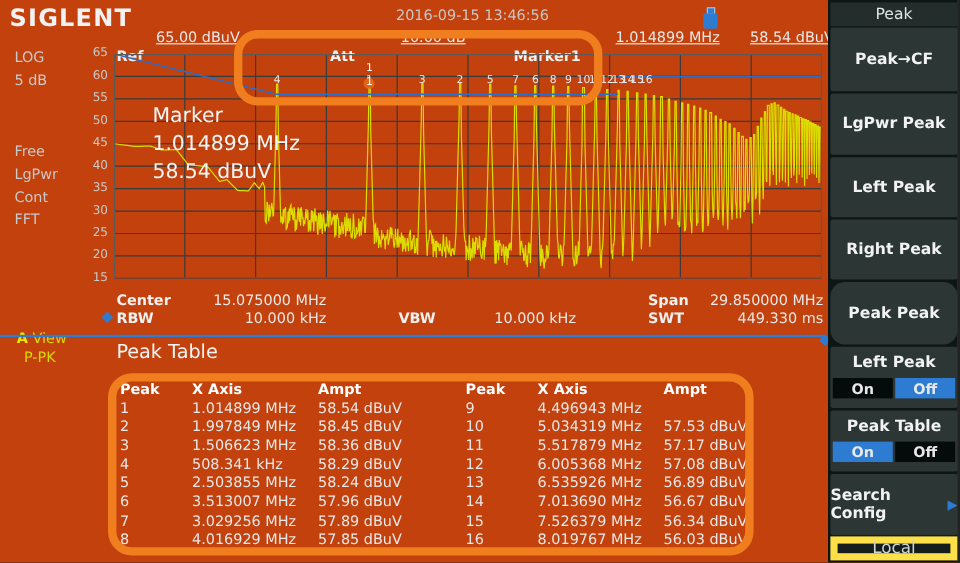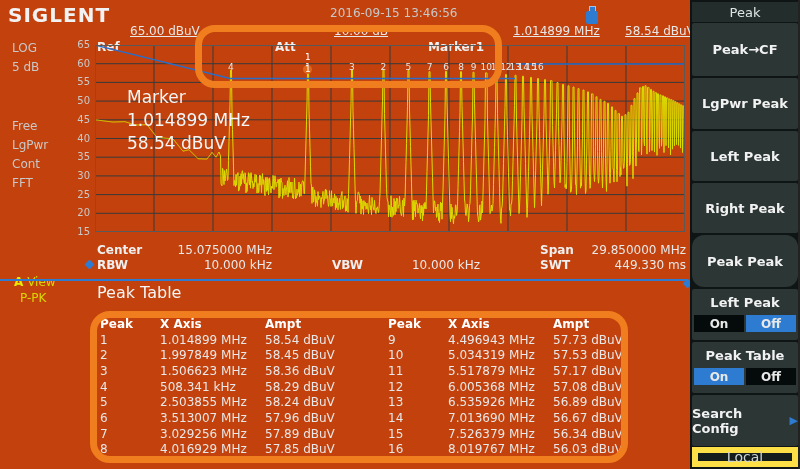--- a/index.html
+++ b/index.html
@@ -202,21 +202,20 @@
     </div>
   <div class="ptable" id="ptable-right" style="left:388px;">
       <div class="prow phead">
         <span class="pc0">Peak</span>
         <span class="pc1">X Axis</span>
         <span class="pc2">Ampt</span>
       </div>
       <div class="prow">
         <span class="pc0">9</span>
         <span class="pc1">4.496943 MHz</span>
-        <span class="pc2">57.73 dBuV</span>
       </div>
       <div class="prow">
         <span class="pc0">10</span>
         <span class="pc1">5.034319 MHz</span>
         <span class="pc2">57.53 dBuV</span>
       </div>
       <div class="prow">
         <span class="pc0">11</span>
         <span class="pc1">5.517879 MHz</span>
         <span class="pc2">57.17 dBuV</span>

